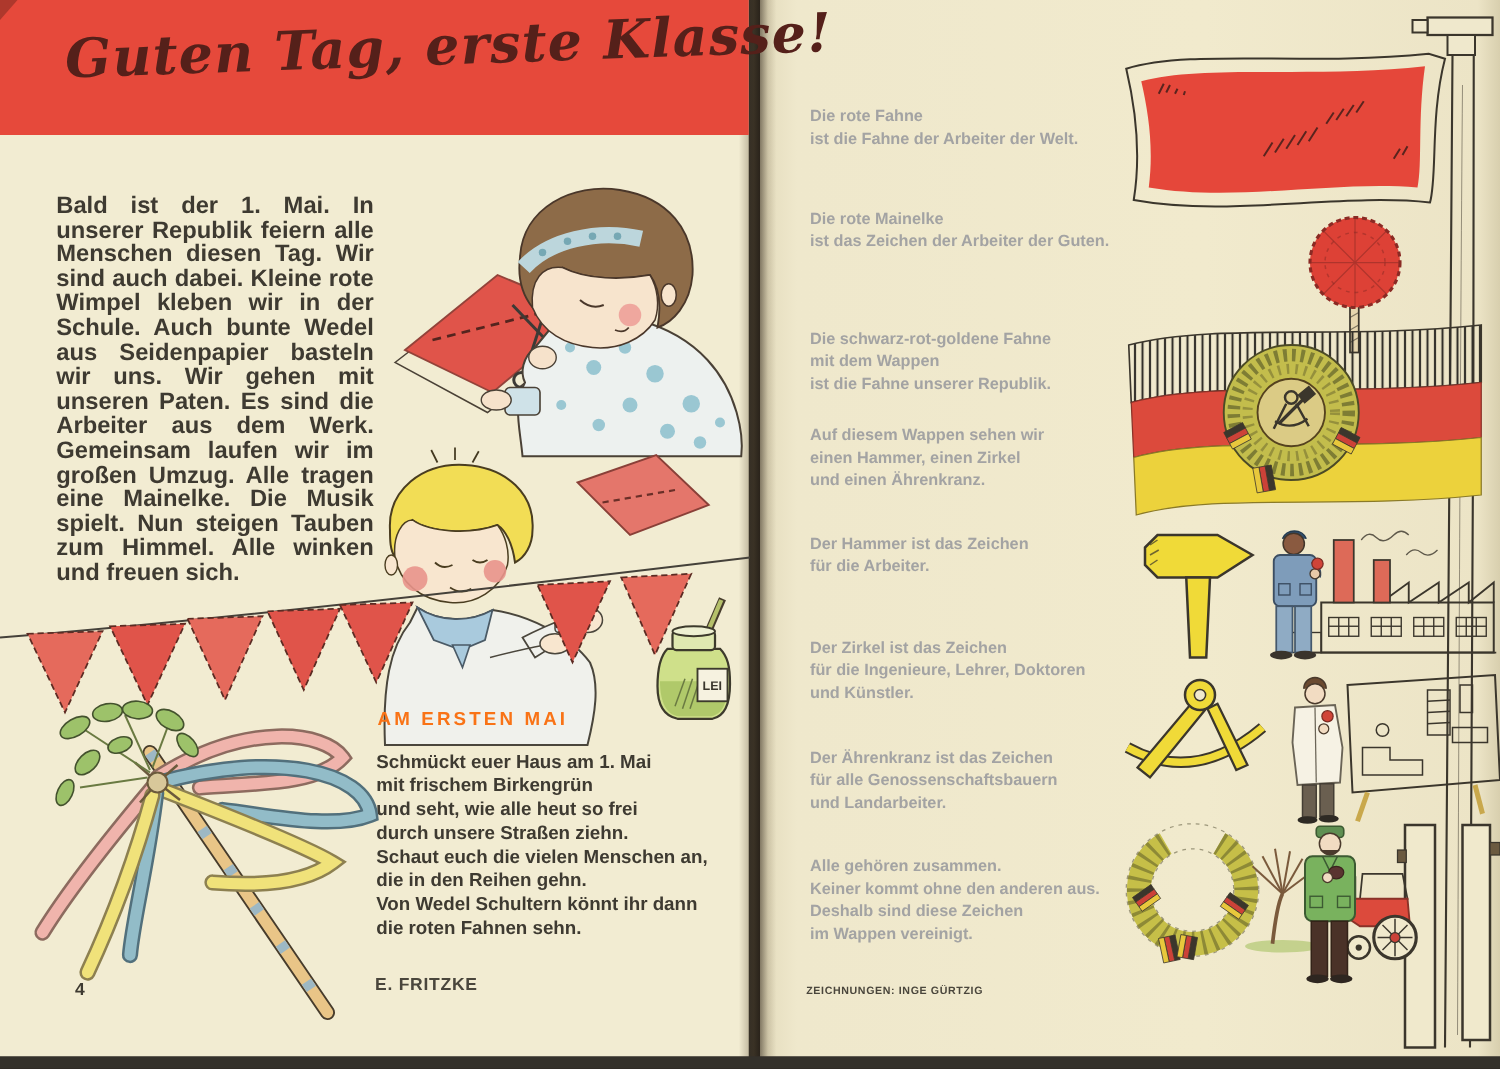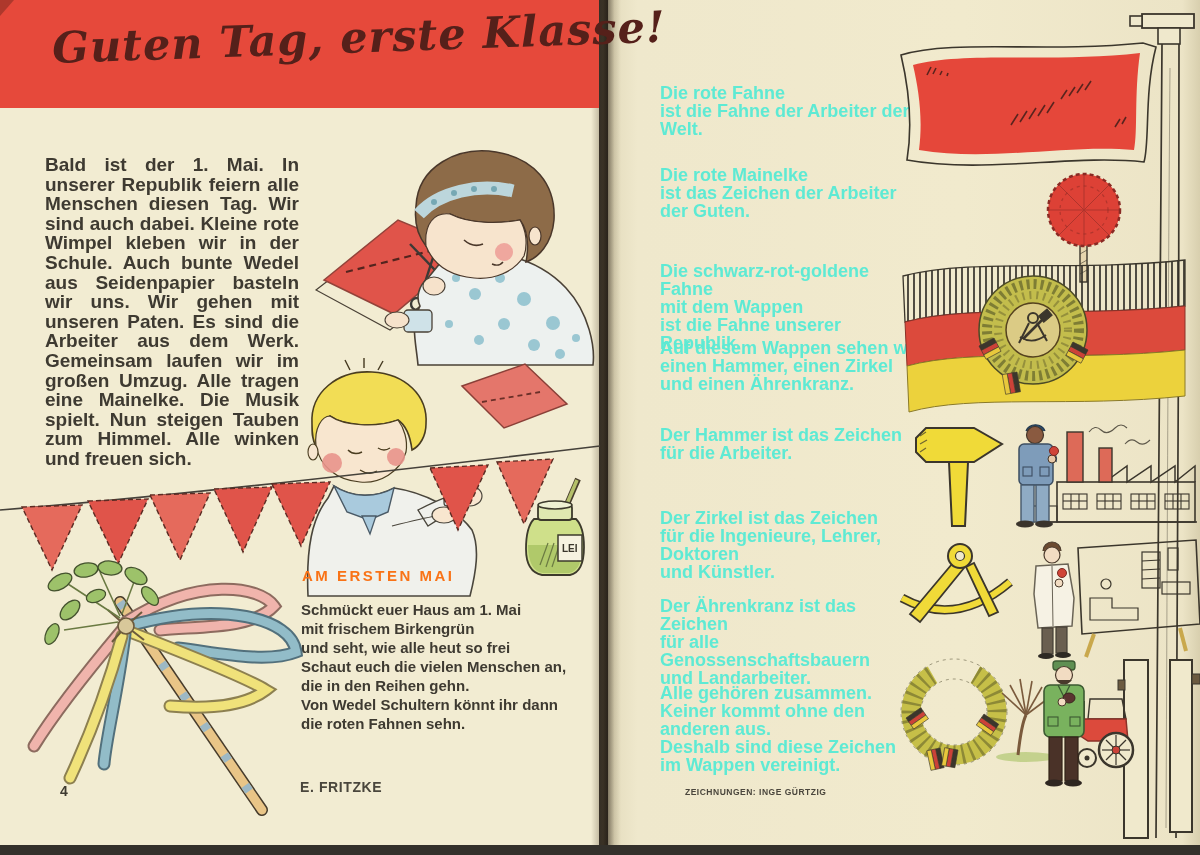--- a/index.html
+++ b/index.html
@@ -17,23 +17,23 @@
       border-top:16px solid rgba(70,25,18,.35);border-right:14px solid transparent;}
   #book-title{position:absolute;left:52px;top:14px;width:520px;
       font-family:"DejaVu Serif",serif;font-style:italic;font-weight:bold;
       font-size:43px;letter-spacing:1px;color:#55201a;transform:rotate(-2deg);white-space:nowrap;}
   #intro{left:45px;top:155px;width:254px;font-size:19px;line-height:19.6px;
       font-weight:bold;text-align:justify;color:#3e3a31;}
   #may-heading{left:302px;top:567px;font-size:15px;font-weight:bold;letter-spacing:2.5px;color:#f97316;}
   #poem{left:301px;top:600px;font-size:15px;line-height:19px;font-weight:bold;color:#3e3a31;}
   #poem-author{left:300px;top:779px;font-size:14px;font-weight:bold;letter-spacing:.6px;color:#4a463c;}
   #page-number{left:60px;top:783px;font-size:14px;font-weight:bold;color:#3e3a31;}
-  .rp-block{position:absolute;left:648px;width:260px;font-size:18px;line-height:18px;
-      font-weight:bold;color:#5eead4;margin-left:12px;}
-  #illustrator-credit{left:645px;top:787px;font-size:8.5px;font-weight:bold;letter-spacing:.5px;color:#4a463c;margin-left:40px;}
+  .rp-block{position:absolute;left:648px;width:260px;font-size:13px;line-height:18px;
+      font-weight:bold;color:#a3a3a3;}
+  #illustrator-credit{left:645px;top:787px;font-size:8.5px;font-weight:bold;letter-spacing:.5px;color:#4a463c;}
   svg.ill{position:absolute;overflow:visible;}
 </style>
 </head>
 <body>
 
 <div id="scan">
 
   <div id="page-left" class="abs"></div>
   <div id="page-right" class="abs"></div>
   <div id="gutter" class="abs"></div>
@@ -140,20 +140,21 @@
     <rect x="38" y="62" width="24" height="26" fill="#f6f2e0" stroke="#3d3a2c" stroke-width="1.5"></rect>
     <text x="42" y="79" font-size="10" font-weight="bold" fill="#3a362c">LEI</text>
   </svg>
 
   <div id="may-heading" class="abs">AM ERSTEN MAI</div>
 
   <div id="poem" class="abs">
     <div>Schmückt euer Haus am 1. Mai</div>
     <div>mit frischem Birkengrün</div>
     <div>und seht, wie alle heut so frei</div>
+    <div>durch unsere Straßen ziehn.</div>
     <div>Schaut euch die vielen Menschen an,</div>
     <div>die in den Reihen gehn.</div>
     <div>Von Wedel Schultern könnt ihr dann</div>
     <div>die roten Fahnen sehn.</div>
   </div>
   <div id="poem-author" class="abs">E. FRITZKE</div>
   <div id="page-number" class="abs">4</div>
 
   <svg class="ill" style="left:8px;top:560px" width="300" height="258" viewBox="0 0 300 258">
     <path d="M112,42 L254,250" stroke="#473c2c" stroke-width="12" stroke-linecap="round"></path>

